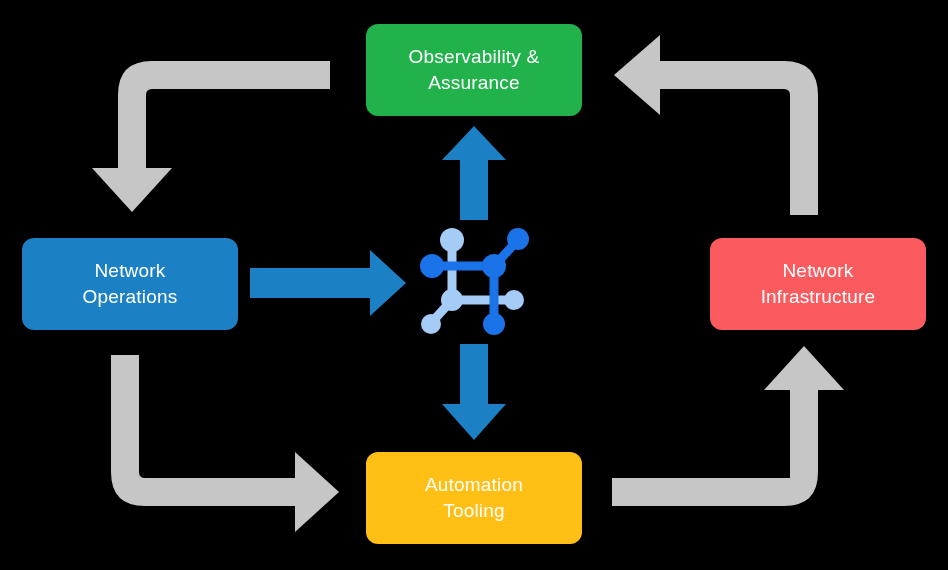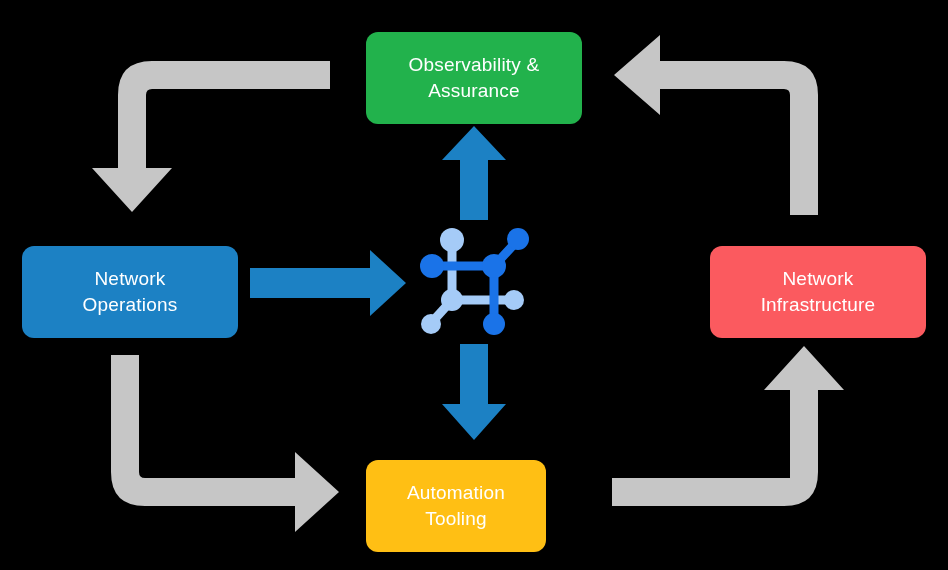--- a/index.html
+++ b/index.html
@@ -24,28 +24,27 @@
     justify-content: center;
     text-align: center;
     color: #ffffff;
     font-size: 19px;
     line-height: 1.35;
     font-weight: 400;
     letter-spacing: 0.2px;
     box-sizing: border-box;
     padding: 6px 10px;
     z-index: 5;
-    margin-top: 8px;
   }
   .node-label { display: block; white-space: pre-line; }
 
   #box-observability { left: 366px; top: 24px;  width: 216px; height: 92px; }
   #box-operations    { left: 22px;  top: 238px; width: 216px; height: 92px; }
   #box-infrastructure{ left: 710px; top: 238px; width: 216px; height: 92px; }
-  #box-automation    { left: 366px; top: 452px; width: 180px; height: 92px; }
+  #box-automation    { left: 366px; top: 452px; width: 216px; height: 92px; }
 
   .svg-layer {
     position: absolute;
     left: 0; top: 0;
     width: 948px;
     height: 570px;
     z-index: 2;
   }
   #icon-layer { z-index: 4; }
 </style>

